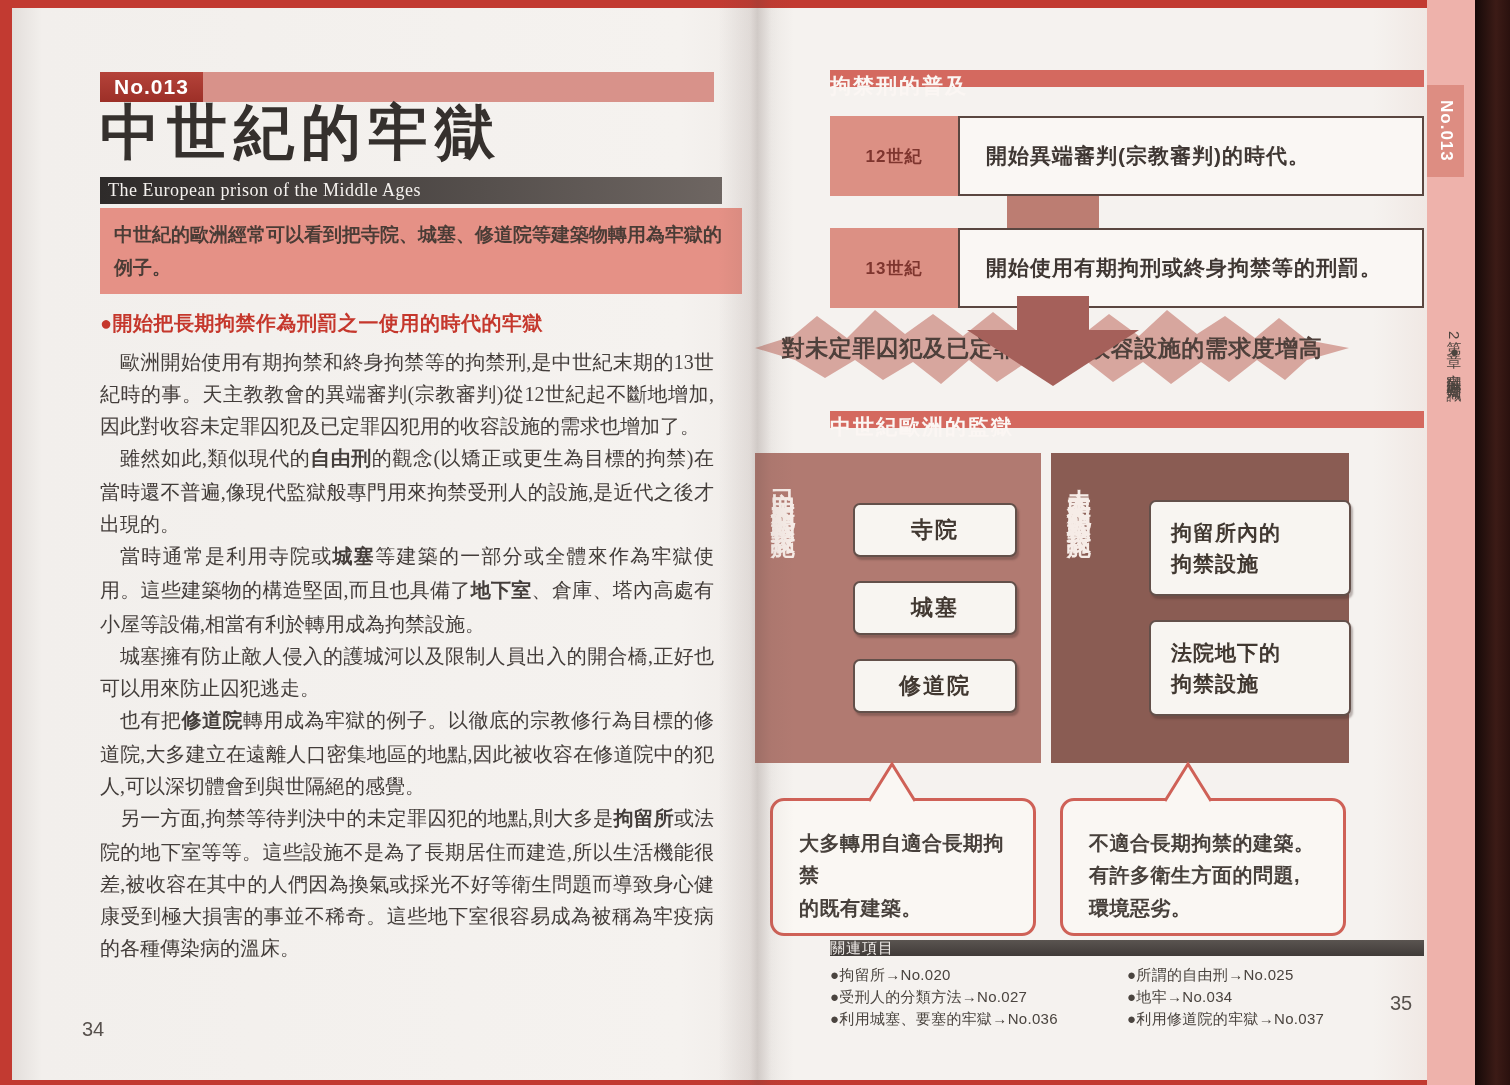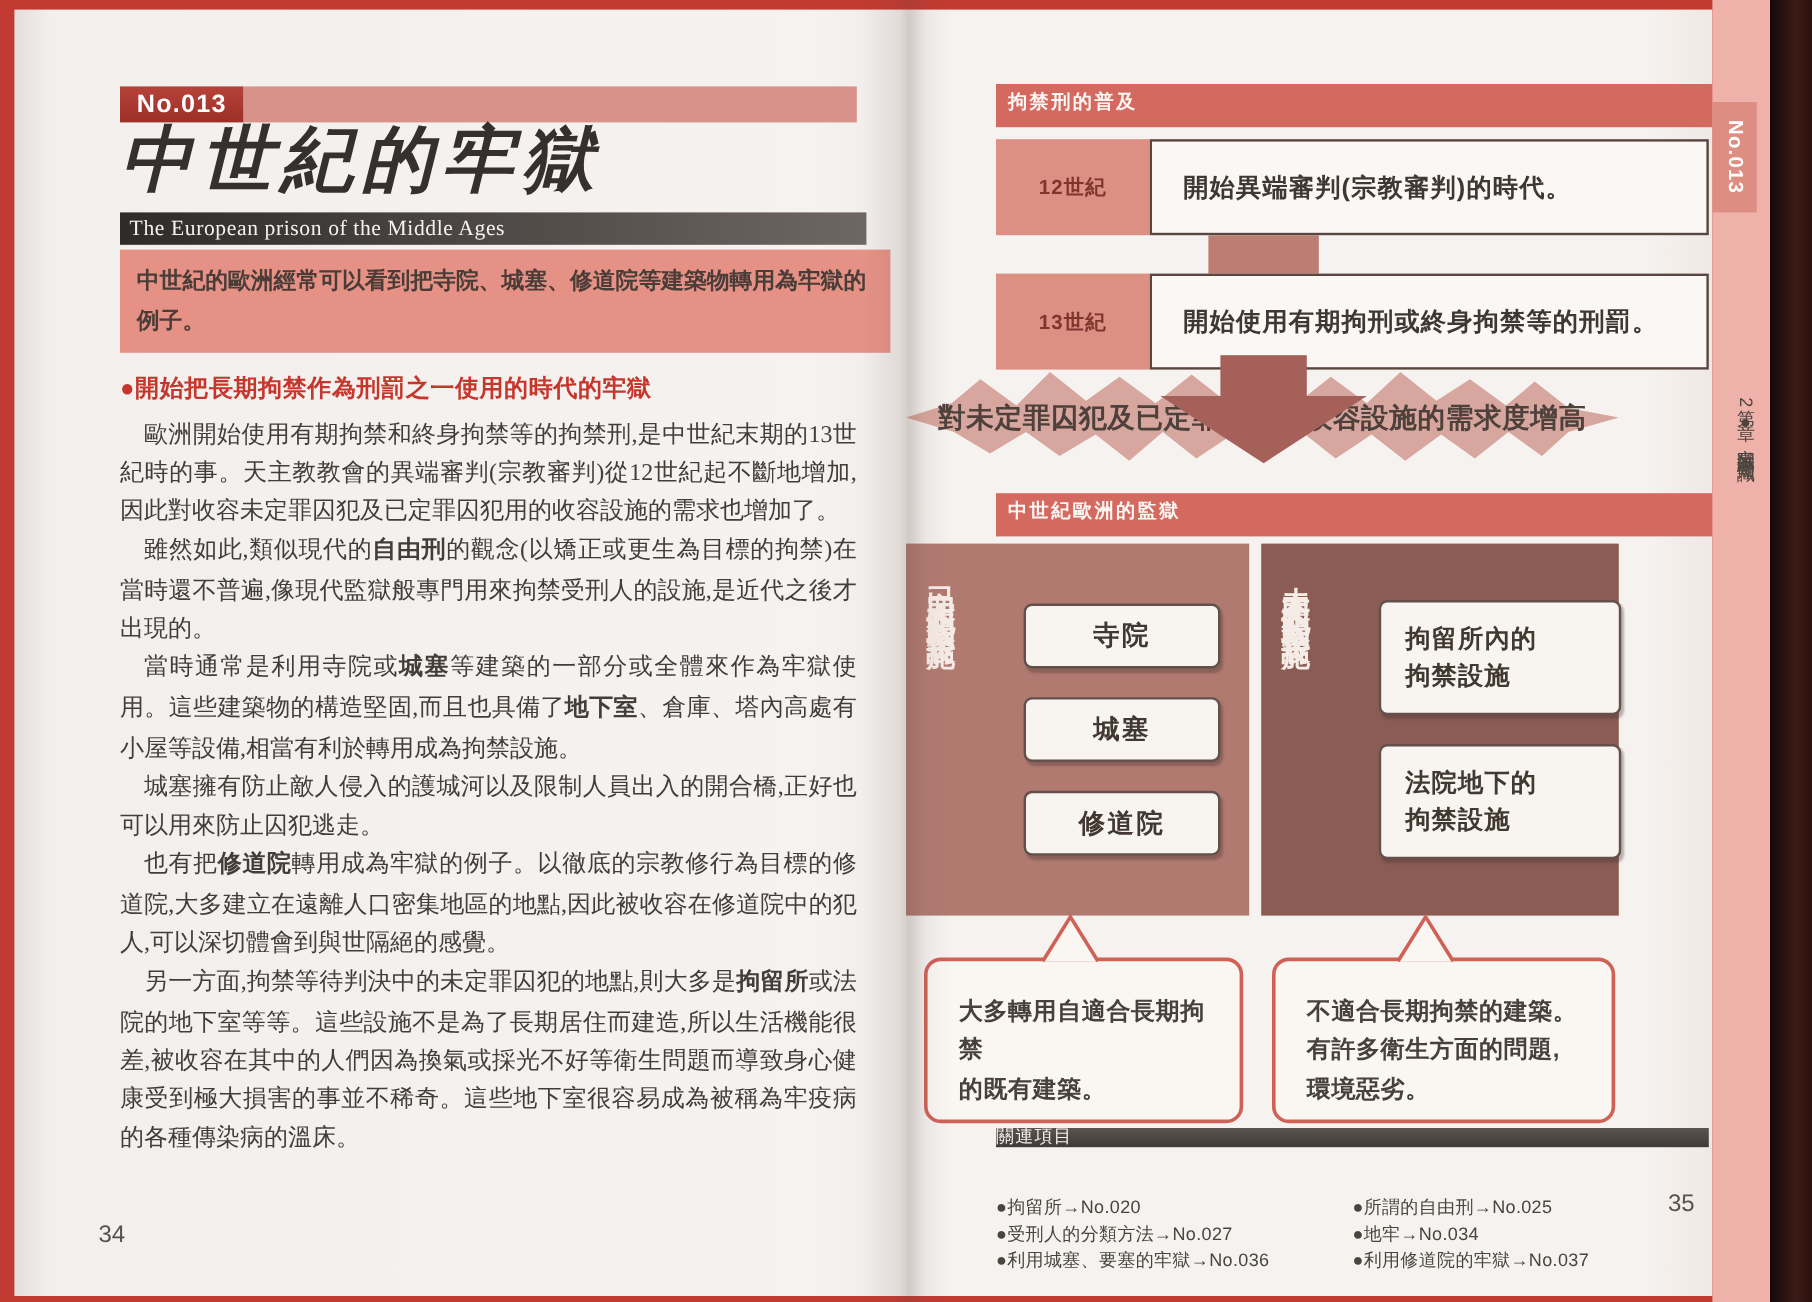--- a/index.html
+++ b/index.html
@@ -19,38 +19,38 @@
   .page-edge{position:absolute;top:0;bottom:0;left:1427px;width:48px;background:#eeb2ab;}
   .spine{position:absolute;top:0;bottom:0;left:1475px;width:35px;
     background:linear-gradient(to right,#150908,#3c1b16 60%,#2a110e);}
 
   
   .lp{position:absolute;left:88px;width:614px;}
   .badge-row{top:64px;height:30px;display:flex;}
   .badge{background:linear-gradient(to bottom,#b5433a,#9c2f27);color:#fff;
     font-weight:bold;font-size:21px;line-height:30px;padding:0 14px;letter-spacing:1px;}
   .badge-strip{flex:1;background:#d8928a;}
-  .lp-title{top:92px;font-size:60px;font-weight:bold;color:#35302d;letter-spacing:7px;line-height:1.1;font-style:italic;}
+  .lp-title{top:92px;font-size:60px;font-weight:bold;color:#35302d;letter-spacing:7px;line-height:1.1;}
   .en-bar{top:169px;height:27px;background:linear-gradient(to right,#2e2b2a,#6e6662);
     color:#f5f2ef;font-family:"Liberation Serif",serif;font-size:18px;line-height:27px;
     padding-left:8px;letter-spacing:.5px;}
   .intro-box{top:200px;background:#e59186;color:#4a3c36;font-weight:bold;
     font-size:19px;line-height:33px;padding:10px 14px;}
   .sec-head{top:302px;color:#c5372c;font-weight:bold;font-size:20px;letter-spacing:.5px;}
   .body-text{top:338px;font-family:"Liberation Serif",serif;color:#433d3a;
     font-size:20px;line-height:32px;text-align:justify;}
   .body-text p{margin:0;text-indent:1em;}
   .body-text .b{font-weight:bold;font-family:Liberation Mono, monospace;}
   .pagenum{position:absolute;font-size:20px;color:#57514d;}
   .pagenum-left{left:82px;top:1018px;}
 
   
   .rp{position:absolute;left:75px;width:594px;}
-  .sec-bar{height:36px;background:#d4695f;color:#fbf6f3;font-weight:bold;
-    font-size:16px;line-height:31px;padding-left:10px;letter-spacing:2px;}
+  .sec-bar{height:17px;background:#d4695f;color:#fbf6f3;font-weight:bold;
+    font-size:21px;line-height:31px;padding-left:0;letter-spacing:2px;}
   .bar1{top:62px;}
   .bar2{top:403px;}
   .tl-row{display:flex;height:80px;border-radius:28px;}
   .tl-row1{top:108px;}
   .tl-row2{top:220px;}
   .tl-era{width:128px;background:#dc9084;color:#7e352e;font-weight:bold;font-size:17px;
     display:flex;align-items:center;justify-content:center;letter-spacing:1px;}
   .tl-event{flex:1;background:#faf7f4;border:2px solid #5a4640;display:flex;align-items:center;
     padding-left:26px;font-weight:bold;font-size:21px;color:#3f3733;letter-spacing:1px;}
   .tl-connector{top:188px;left:252px;width:92px;height:34px;background:#bc7d72;}
@@ -82,21 +82,21 @@
   .tail-left{top:753px;left:112px;}
   .tail-right{top:753px;left:408px;}
   .callout{position:absolute;top:790px;background:#faf7f3;border:3px solid #cf6157;
     border-radius:14px;padding:26px 22px 18px 26px;font-weight:bold;font-size:20px;
     color:#47403b;line-height:1.62;white-space:pre-line;z-index:3;letter-spacing:.5px;}
   .callout-left{left:15px;width:212px;height:88px;}
   .callout-right{left:305px;width:232px;height:88px;}
   .rel-bar{top:932px;height:16px;background:linear-gradient(to bottom,#5a5450,#403b38);
     color:#f2eeeb;font-size:15px;line-height:16px;font-weight:normal;padding-left:0;
     letter-spacing:1px;}
-  .rel-links{top:956px;display:flex;margin-top:32px;}
+  .rel-links{top:956px;display:flex;}
   .rel-col{width:310px;font-size:15px;color:#4a443f;line-height:22px;letter-spacing:.3px;}
   .pagenum-right{left:1390px;top:992px;}
 
   
   .tab-no{position:absolute;left:1427px;top:85px;width:37px;height:92px;background:#dd8d82;
     display:flex;align-items:center;justify-content:center;z-index:2;}
   .tab-no span{writing-mode:vertical-rl;color:#fff;font-weight:bold;font-size:17px;letter-spacing:1px;}
   .tab-chapter{position:absolute;left:1429px;top:188px;width:34px;height:330px;
     writing-mode:vertical-rl;color:#4c443f;font-size:15px;letter-spacing:2px;
     display:flex;justify-content:center;z-index:2;}

